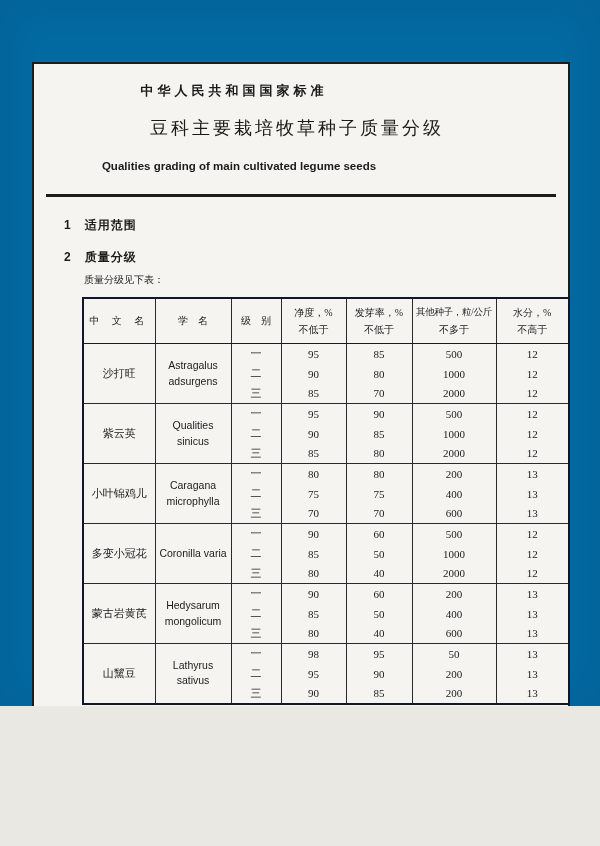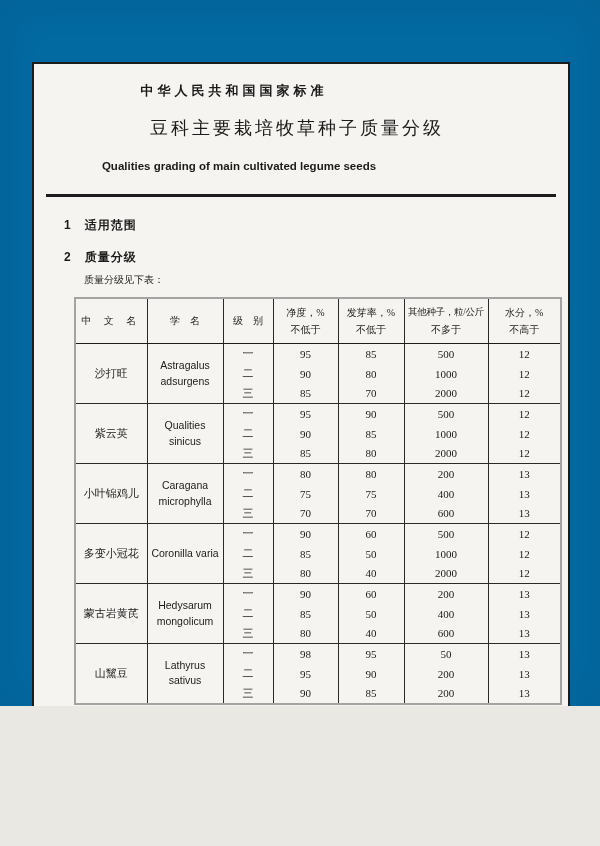--- a/index.html
+++ b/index.html
@@ -102,24 +102,24 @@
     margin: 0 2px;
   }
   .sec-intro {
     font-size: 10px;
     text-indent: 2em;
     margin: 6px 2px 10px;
   }
   
   .gtable {
     border-collapse: collapse;
-    border: 2px solid #a3a3a3;
+    border: 2px solid #0f172a;
     table-layout: fixed;
     width: 486px;
-    margin: 4px auto 0 12px;
+    margin: 4px auto 0 20px;
     font-size: 11px;
   }
   .gtable th, .gtable td {
     border-left: 1px solid #2a2a2a;
     text-align: center;
     vertical-align: middle;
     padding: 0 2px;
     overflow: hidden;
   }
   .gtable th:first-child, .gtable td.c-cn { border-left: none; }

